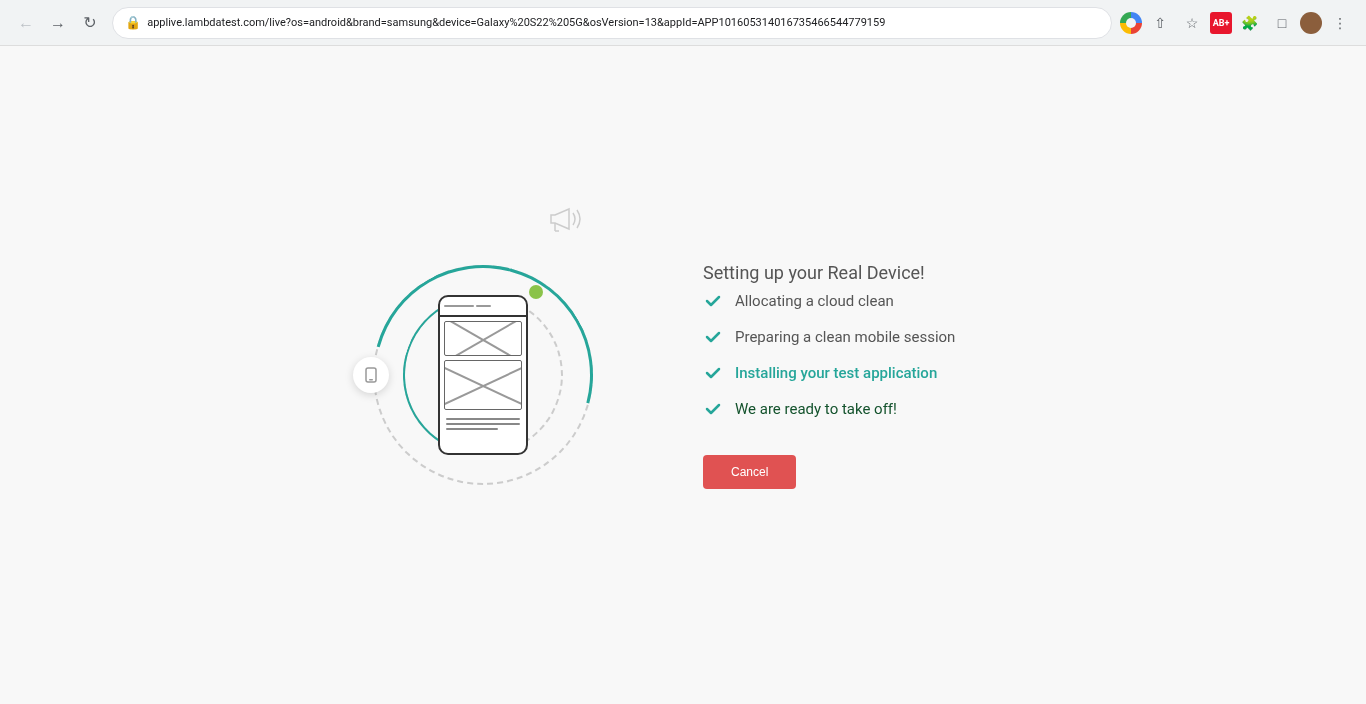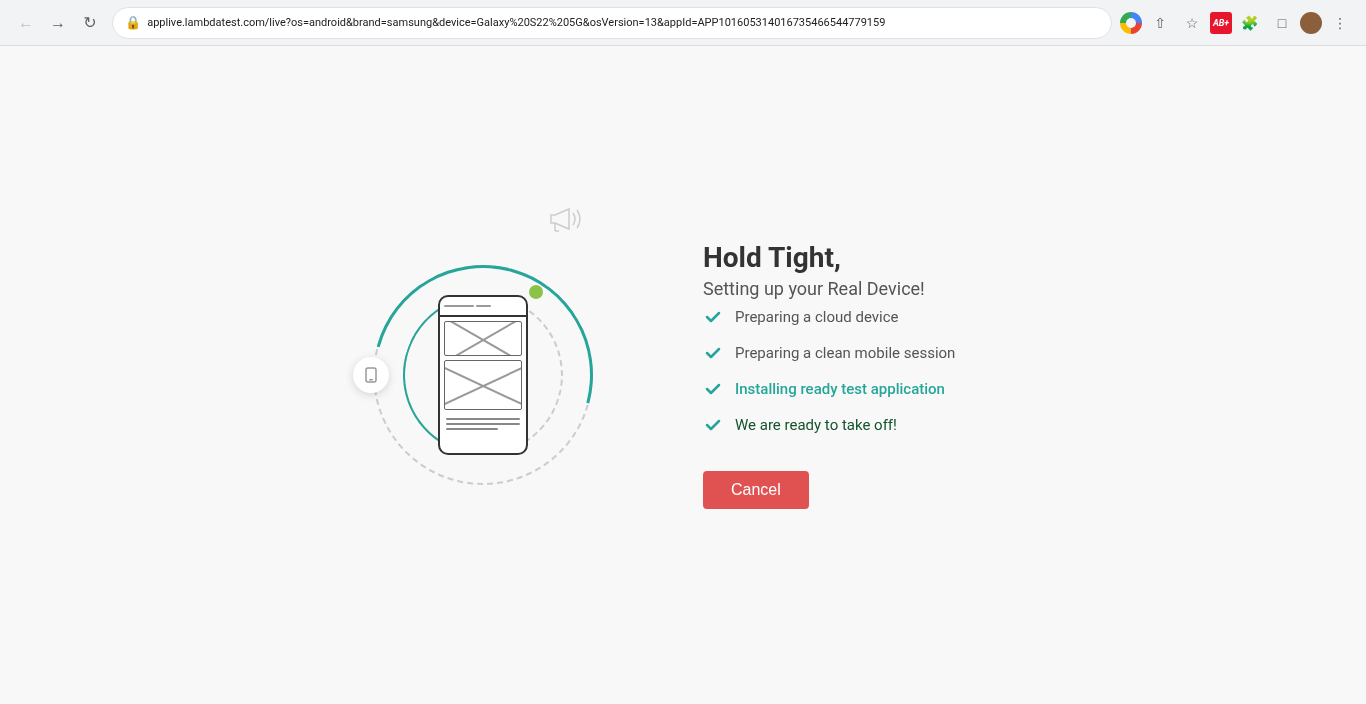--- a/index.html
+++ b/index.html
@@ -109,21 +109,20 @@
       width: 22px;
       height: 22px;
       border-radius: 3px;
       background: #e8162d;
       display: flex;
       align-items: center;
       justify-content: center;
       color: white;
       font-size: 9px;
       font-weight: bold;
-      font-style: italic;
     }
 
     .profile-avatar {
       width: 22px;
       height: 22px;
       border-radius: 50%;
       overflow: hidden;
       background: #8b5e3c;
     }
 
@@ -388,21 +387,21 @@
     .step-text.pending {
       color: #14532d;
     }
 
     .cancel-button {
       background: #e05252;
       color: white;
       border: none;
       padding: 10px 28px;
       border-radius: 4px;
-      font-size: 16px;
+      font-size: 12px;
       cursor: pointer;
       font-weight: 500;
     }
   </style>
 </head>
 <body>
 
 <div class="browser-chrome">
   <div class="nav-buttons">
     <button class="nav-btn disabled">←</button>
@@ -469,50 +468,49 @@
 
     <div class="float-phone-icon">
       <svg width="16" height="16" viewBox="0 0 16 16" fill="#999">
         <rect x="3" y="1" width="10" height="14" rx="2" fill="none" stroke="#999" stroke-width="1.5"></rect>
         <rect x="6" y="12" width="4" height="1.5" rx="0.75" fill="#999"></rect>
       </svg>
     </div>
   </div>
 
   <div class="text-panel">
-    <h1 class="hold-tight-title">Hold Tight,</h1>
     <p class="hold-tight-subtitle">Setting up your Real Device!</p>
 
     <ul class="steps-list">
 
       <li class="step-item">
         <span class="step-check">
           <svg class="check-svg" viewBox="0 0 18 18" fill="none">
             <polyline points="3,9 7,13 15,5" stroke="#26a69a" stroke-width="2.5" stroke-linecap="round" stroke-linejoin="round"></polyline>
           </svg>
         </span>
-        <span class="step-text completed">Preparing a cloud device</span>
+        <span class="step-text completed">Allocating a cloud clean</span>
       </li>
 
       <li class="step-item">
         <span class="step-check">
           <svg class="check-svg" viewBox="0 0 18 18" fill="none">
             <polyline points="3,9 7,13 15,5" stroke="#26a69a" stroke-width="2.5" stroke-linecap="round" stroke-linejoin="round"></polyline>
           </svg>
         </span>
         <span class="step-text completed">Preparing a clean mobile session</span>
       </li>
 
       <li class="step-item">
         <span class="step-check">
           <svg class="check-svg" viewBox="0 0 18 18" fill="none">
             <polyline points="3,9 7,13 15,5" stroke="#26a69a" stroke-width="2.5" stroke-linecap="round" stroke-linejoin="round"></polyline>
           </svg>
         </span>
-        <span class="step-text active">Installing ready test application</span>
+        <span class="step-text active">Installing your test application</span>
       </li>
 
       <li class="step-item">
         <span class="step-check">
           <svg class="check-svg" viewBox="0 0 18 18" fill="none">
             <polyline points="3,9 7,13 15,5" stroke="#26a69a" stroke-width="2.5" stroke-linecap="round" stroke-linejoin="round"></polyline>
           </svg>
         </span>
         <span class="step-text pending">We are ready to take off!</span>
       </li>

